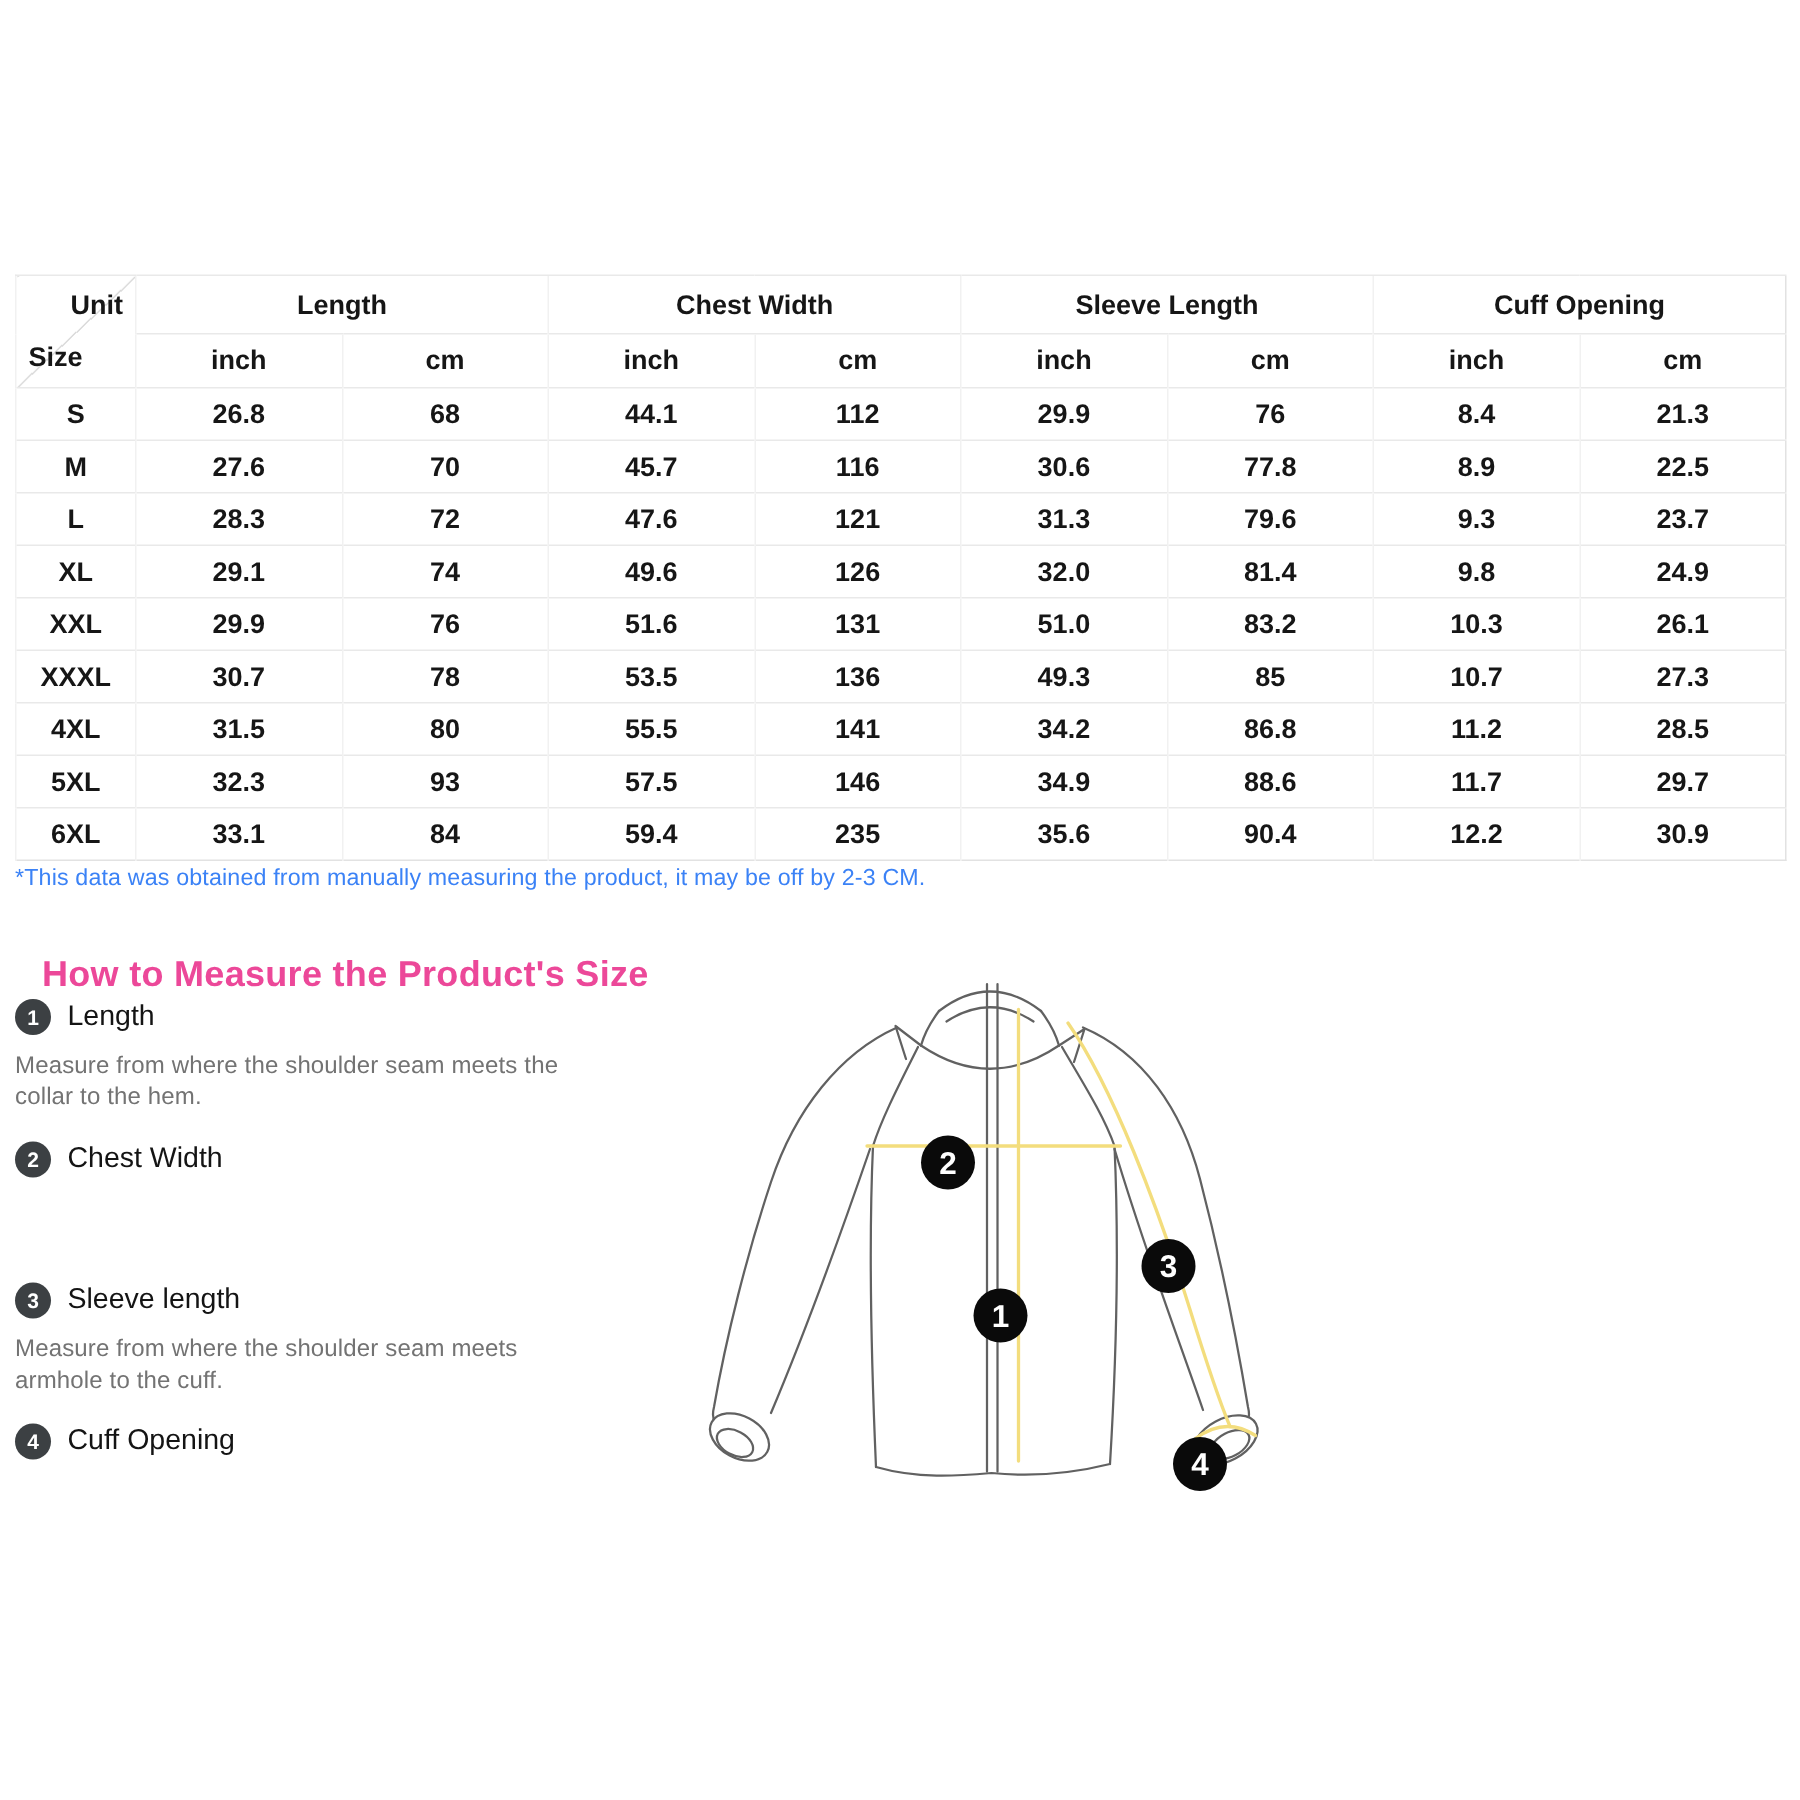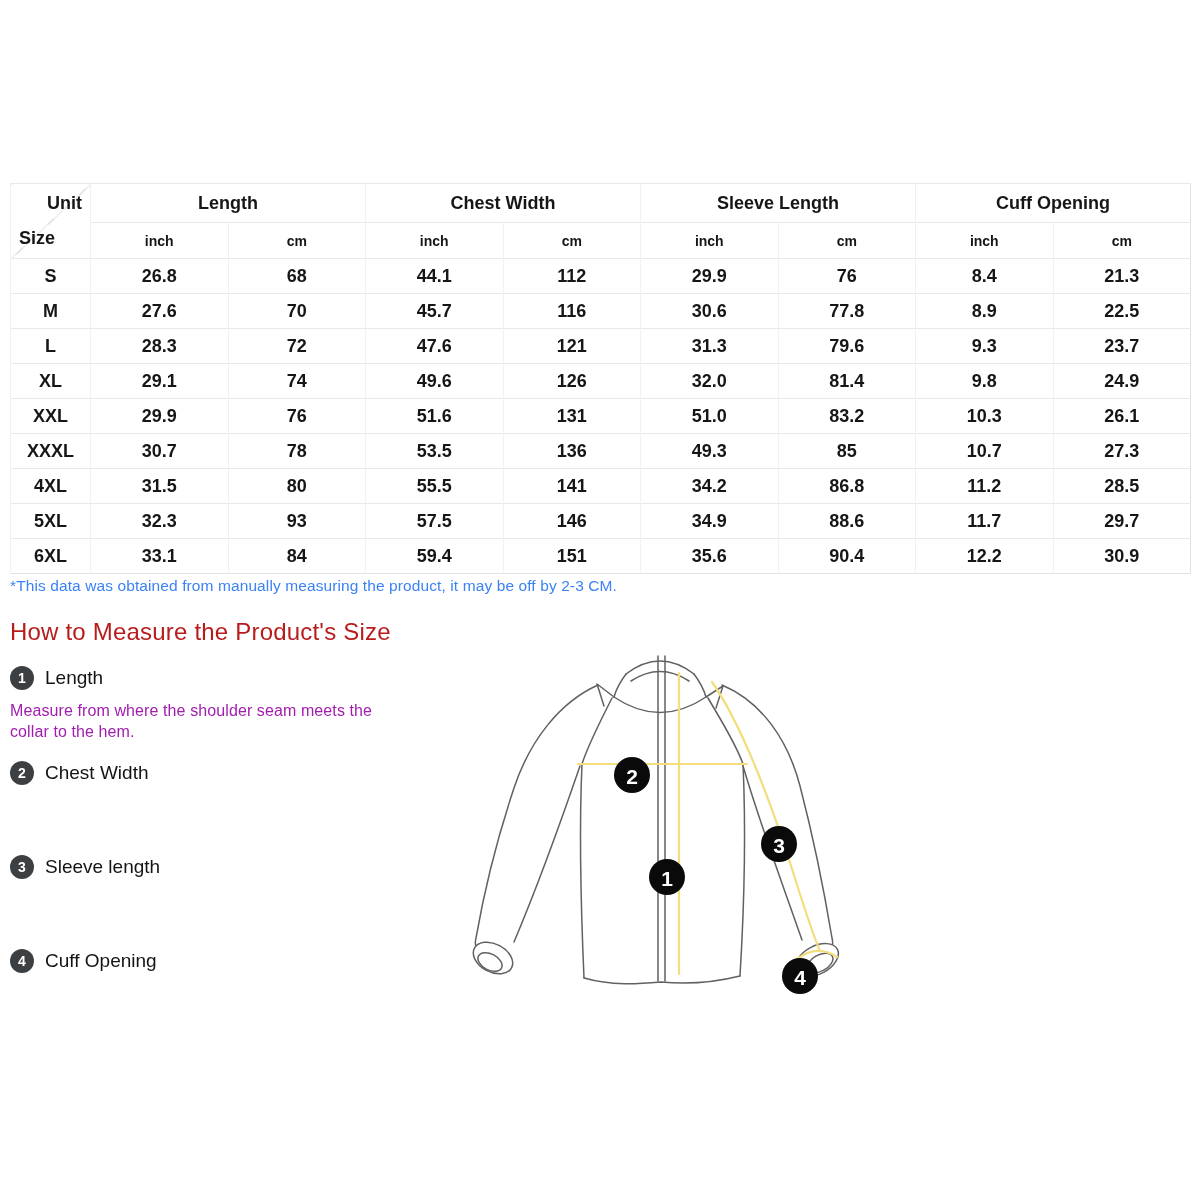--- a/index.html
+++ b/index.html
@@ -10,50 +10,50 @@
     position:absolute;left:10px;top:183px;width:1180px;
     border-collapse:collapse;table-layout:fixed;
     border:1px solid #e2e2e2;
   }
   .size-table th,.size-table td{
     padding:0;text-align:center;vertical-align:middle;
     font-weight:700;font-size:18px;color:#161616;
     border-top:1px solid #e9e9e9;border-left:1px solid #f1f1f1;
   }
   .size-table .group-row th{height:38px;font-size:18px;}
-  .size-table .unit-row th{height:35px;font-size:14px;}
+  .size-table .unit-row th{height:35px;font-size:18px;}
   .size-table tbody td{height:34px;font-size:18px;}
   .corner{
     position:relative;
     background:linear-gradient(to bottom right,#fff 49.55%,#d9d9d9 49.55%,#d9d9d9 50.45%,#fff 50.45%);
   }
   .corner .corner-unit{position:absolute;top:9px;right:8px;font-size:18px;font-weight:700;}
   .corner .corner-size{position:absolute;bottom:9px;left:8px;font-size:18px;font-weight:700;text-align:center;}
 
   
   .footnote{
     position:absolute;left:10px;top:577px;margin:0;
     font-size:15.5px;font-weight:400;color:#3b82f6;letter-spacing:.1px;
   }
   .howto-title{
-    position:absolute;left:10px;top:618px;margin:0;
-    font-size:24px;font-weight:400;color:#b91c1c;letter-spacing:.2px;
+    position:absolute;left:10px;top:618px;margin:18px;
+    font-size:24px;font-weight:700;color:#ec4899;letter-spacing:.2px;
   }
 
   
   .mi{position:absolute;left:10px;width:430px;}
   .mi-head{display:flex;align-items:center;gap:11px;height:26px;}
   .badge{
     width:24px;height:24px;border-radius:50%;background:#3c4043;color:#fff;
     font-size:14px;font-weight:700;display:flex;align-items:center;justify-content:center;
     flex:0 0 24px;
   }
   .mi-label{font-size:19px;font-weight:400;color:#141414;}
   .mi-desc{
-    margin:10px 0 0;font-size:16px;line-height:20.5px;font-weight:400;color:#a21caf;
+    margin:10px 0 0;font-size:16px;line-height:20.5px;font-weight:400;color:#737373;
     white-space:pre-line;letter-spacing:.1px;
   }
   #mi-1{top:665px;} #mi-2{top:760px;} #mi-3{top:854px;} #mi-4{top:948px;}
 
   
   .jacket{position:absolute;left:440px;top:640px;}
   .jl{fill:none;stroke:#616161;stroke-width:1.5;stroke-linecap:round;stroke-linejoin:round;}
   .jf{fill:#fff;stroke:#616161;stroke-width:1.5;}
   .ml{fill:none;stroke:#f3dd7d;stroke-width:2.2;stroke-linecap:round;}
   .dbadge circle{fill:#0a0a0a;}
@@ -186,21 +186,21 @@
         <td>34.9</td>
         <td>88.6</td>
         <td>11.7</td>
         <td>29.7</td>
       </tr>
       <tr>
         <td>6XL</td>
         <td>33.1</td>
         <td>84</td>
         <td>59.4</td>
-        <td>151</td>
+        <td>235</td>
         <td>35.6</td>
         <td>90.4</td>
         <td>12.2</td>
         <td>30.9</td>
       </tr>
     </tbody>
 </table>
 
 <p class="footnote">*This data was obtained from manually measuring the product, it may be off by 2-3 CM.</p>
 <h1 class="howto-title">How to Measure the Product's Size</h1>
@@ -217,20 +217,22 @@
   <div class="mi-head">
     <span class="badge">2</span>
     <span class="mi-label">Chest Width</span>
   </div>
 </div>
 <div class="mi" id="mi-3">
   <div class="mi-head">
     <span class="badge">3</span>
     <span class="mi-label">Sleeve length</span>
   </div>
+  <p class="mi-desc">Measure from where the shoulder seam meets
+armhole to the cuff.</p>
 </div>
 <div class="mi" id="mi-4">
   <div class="mi-head">
     <span class="badge">4</span>
     <span class="mi-label">Cuff Opening</span>
   </div>
 </div>
 
 <svg class="jacket" width="520" height="380" viewBox="0 0 520 380">
 

